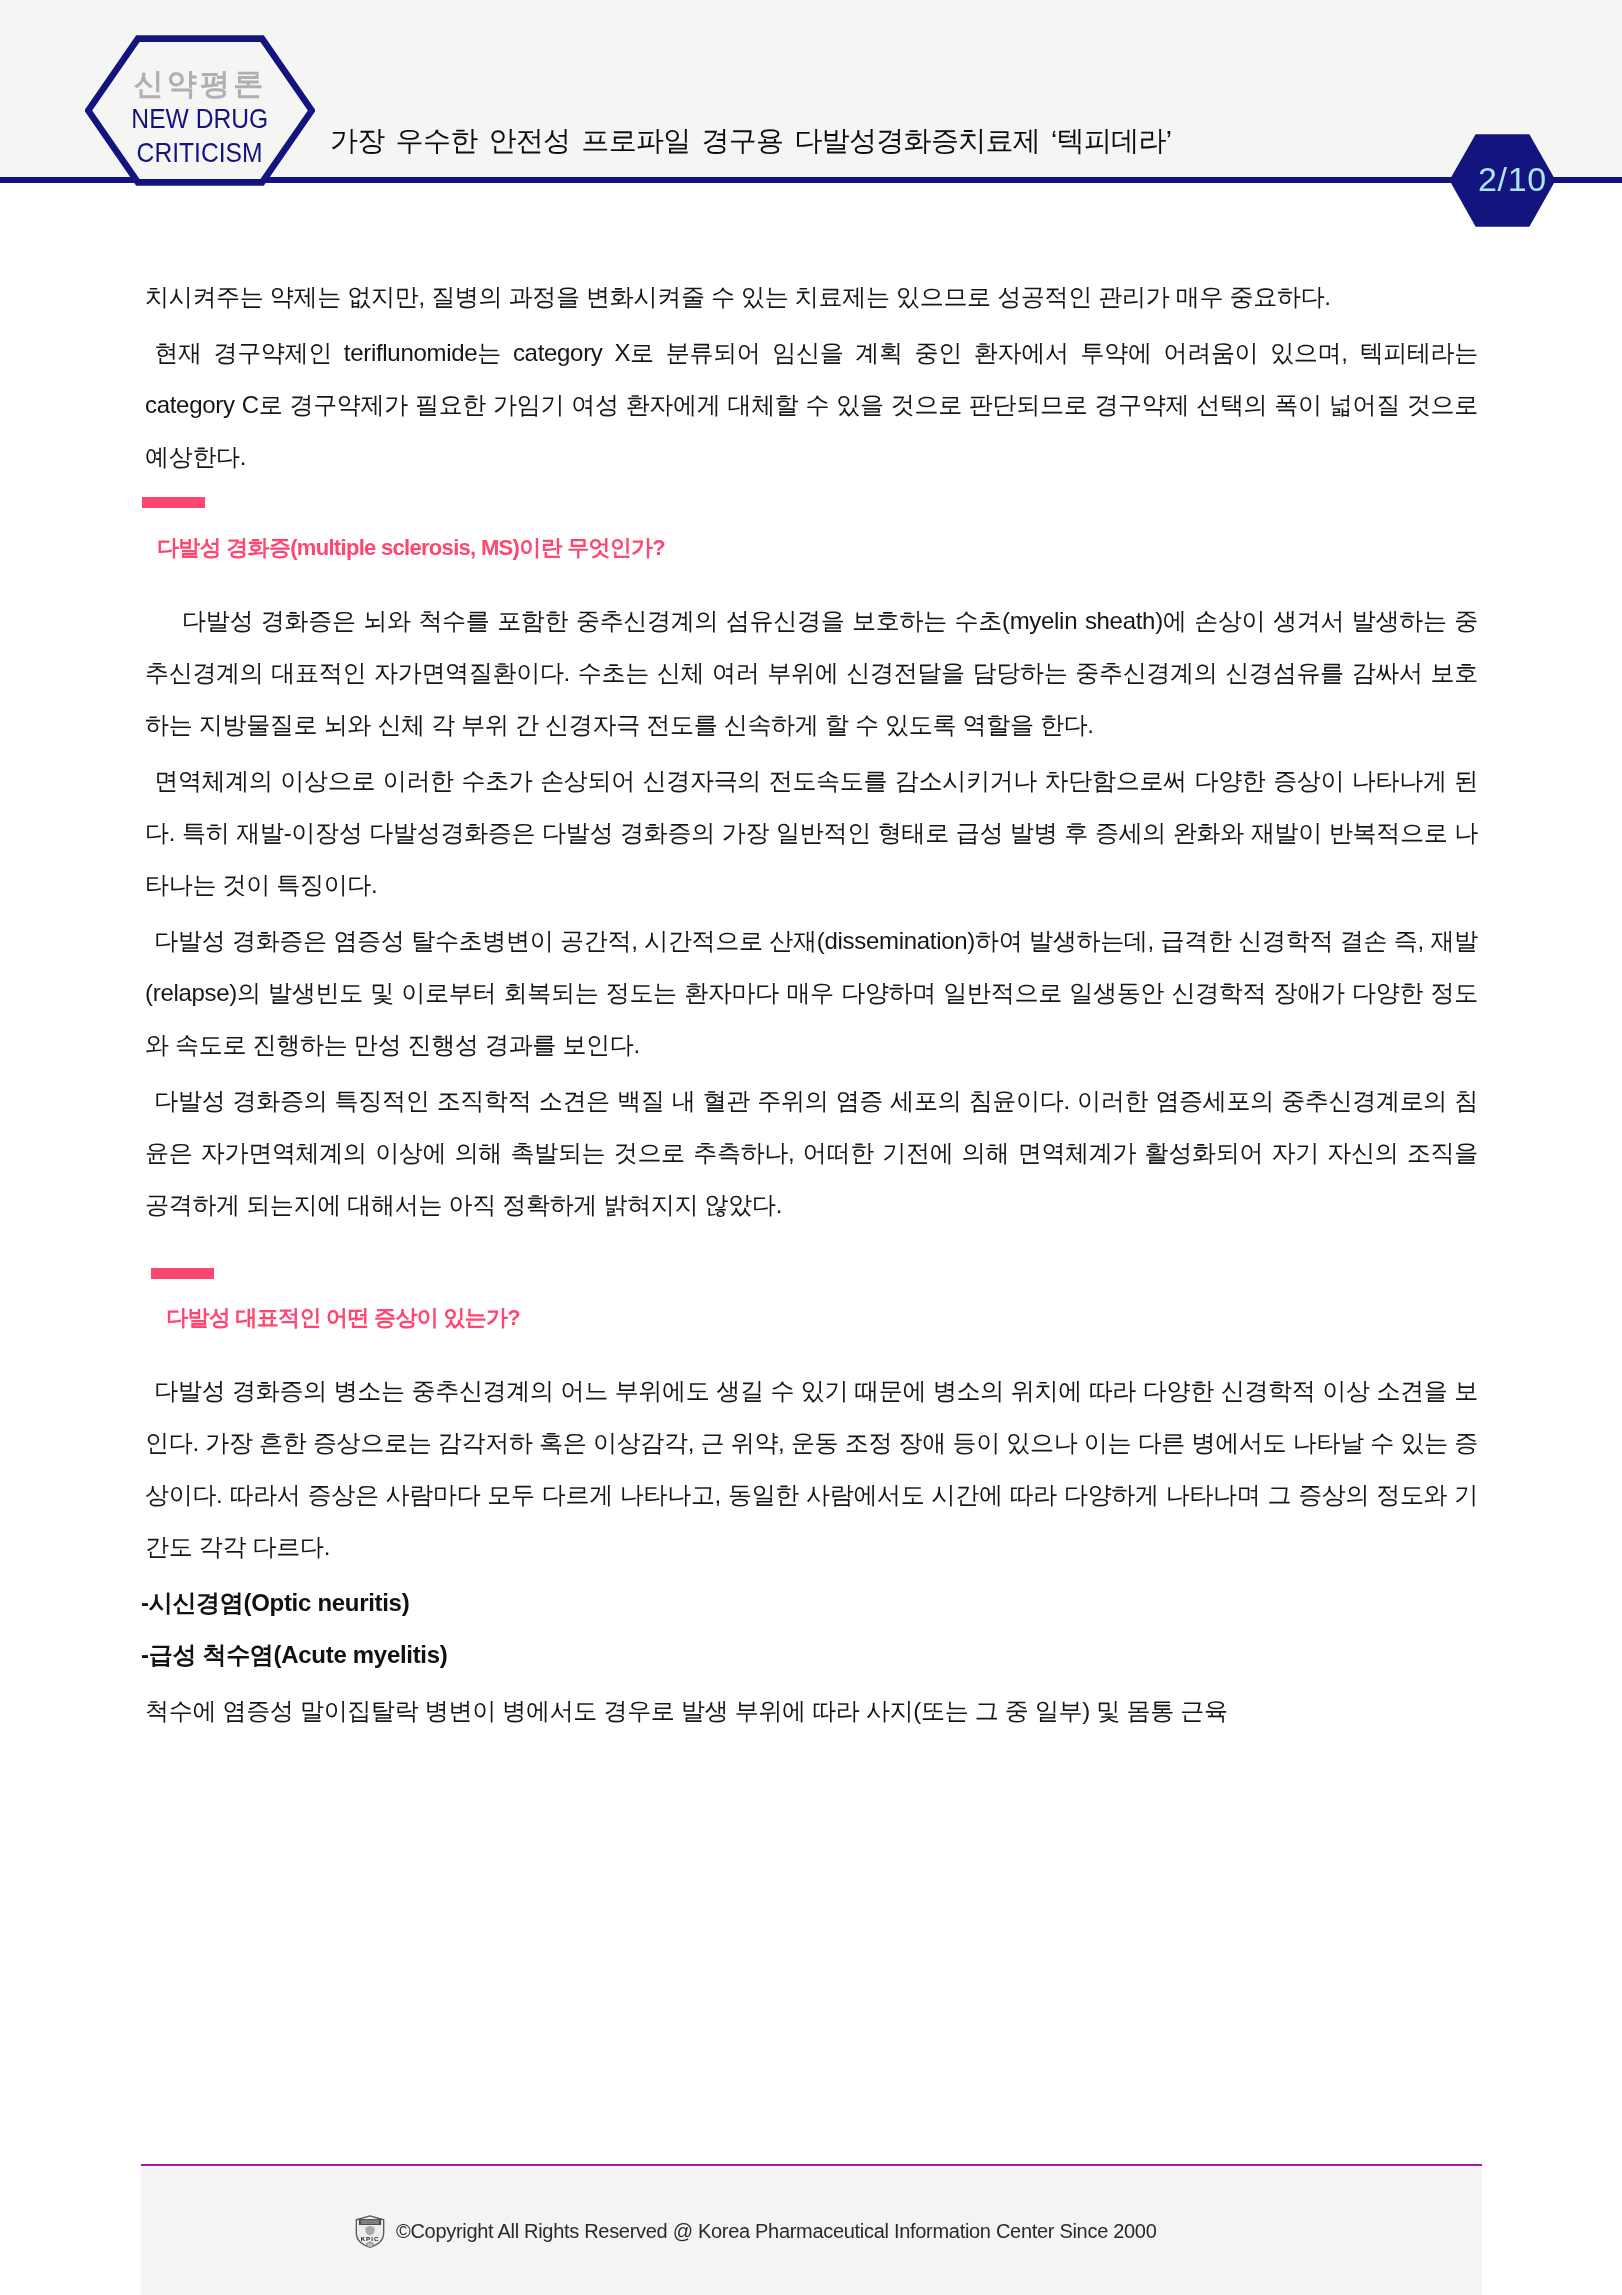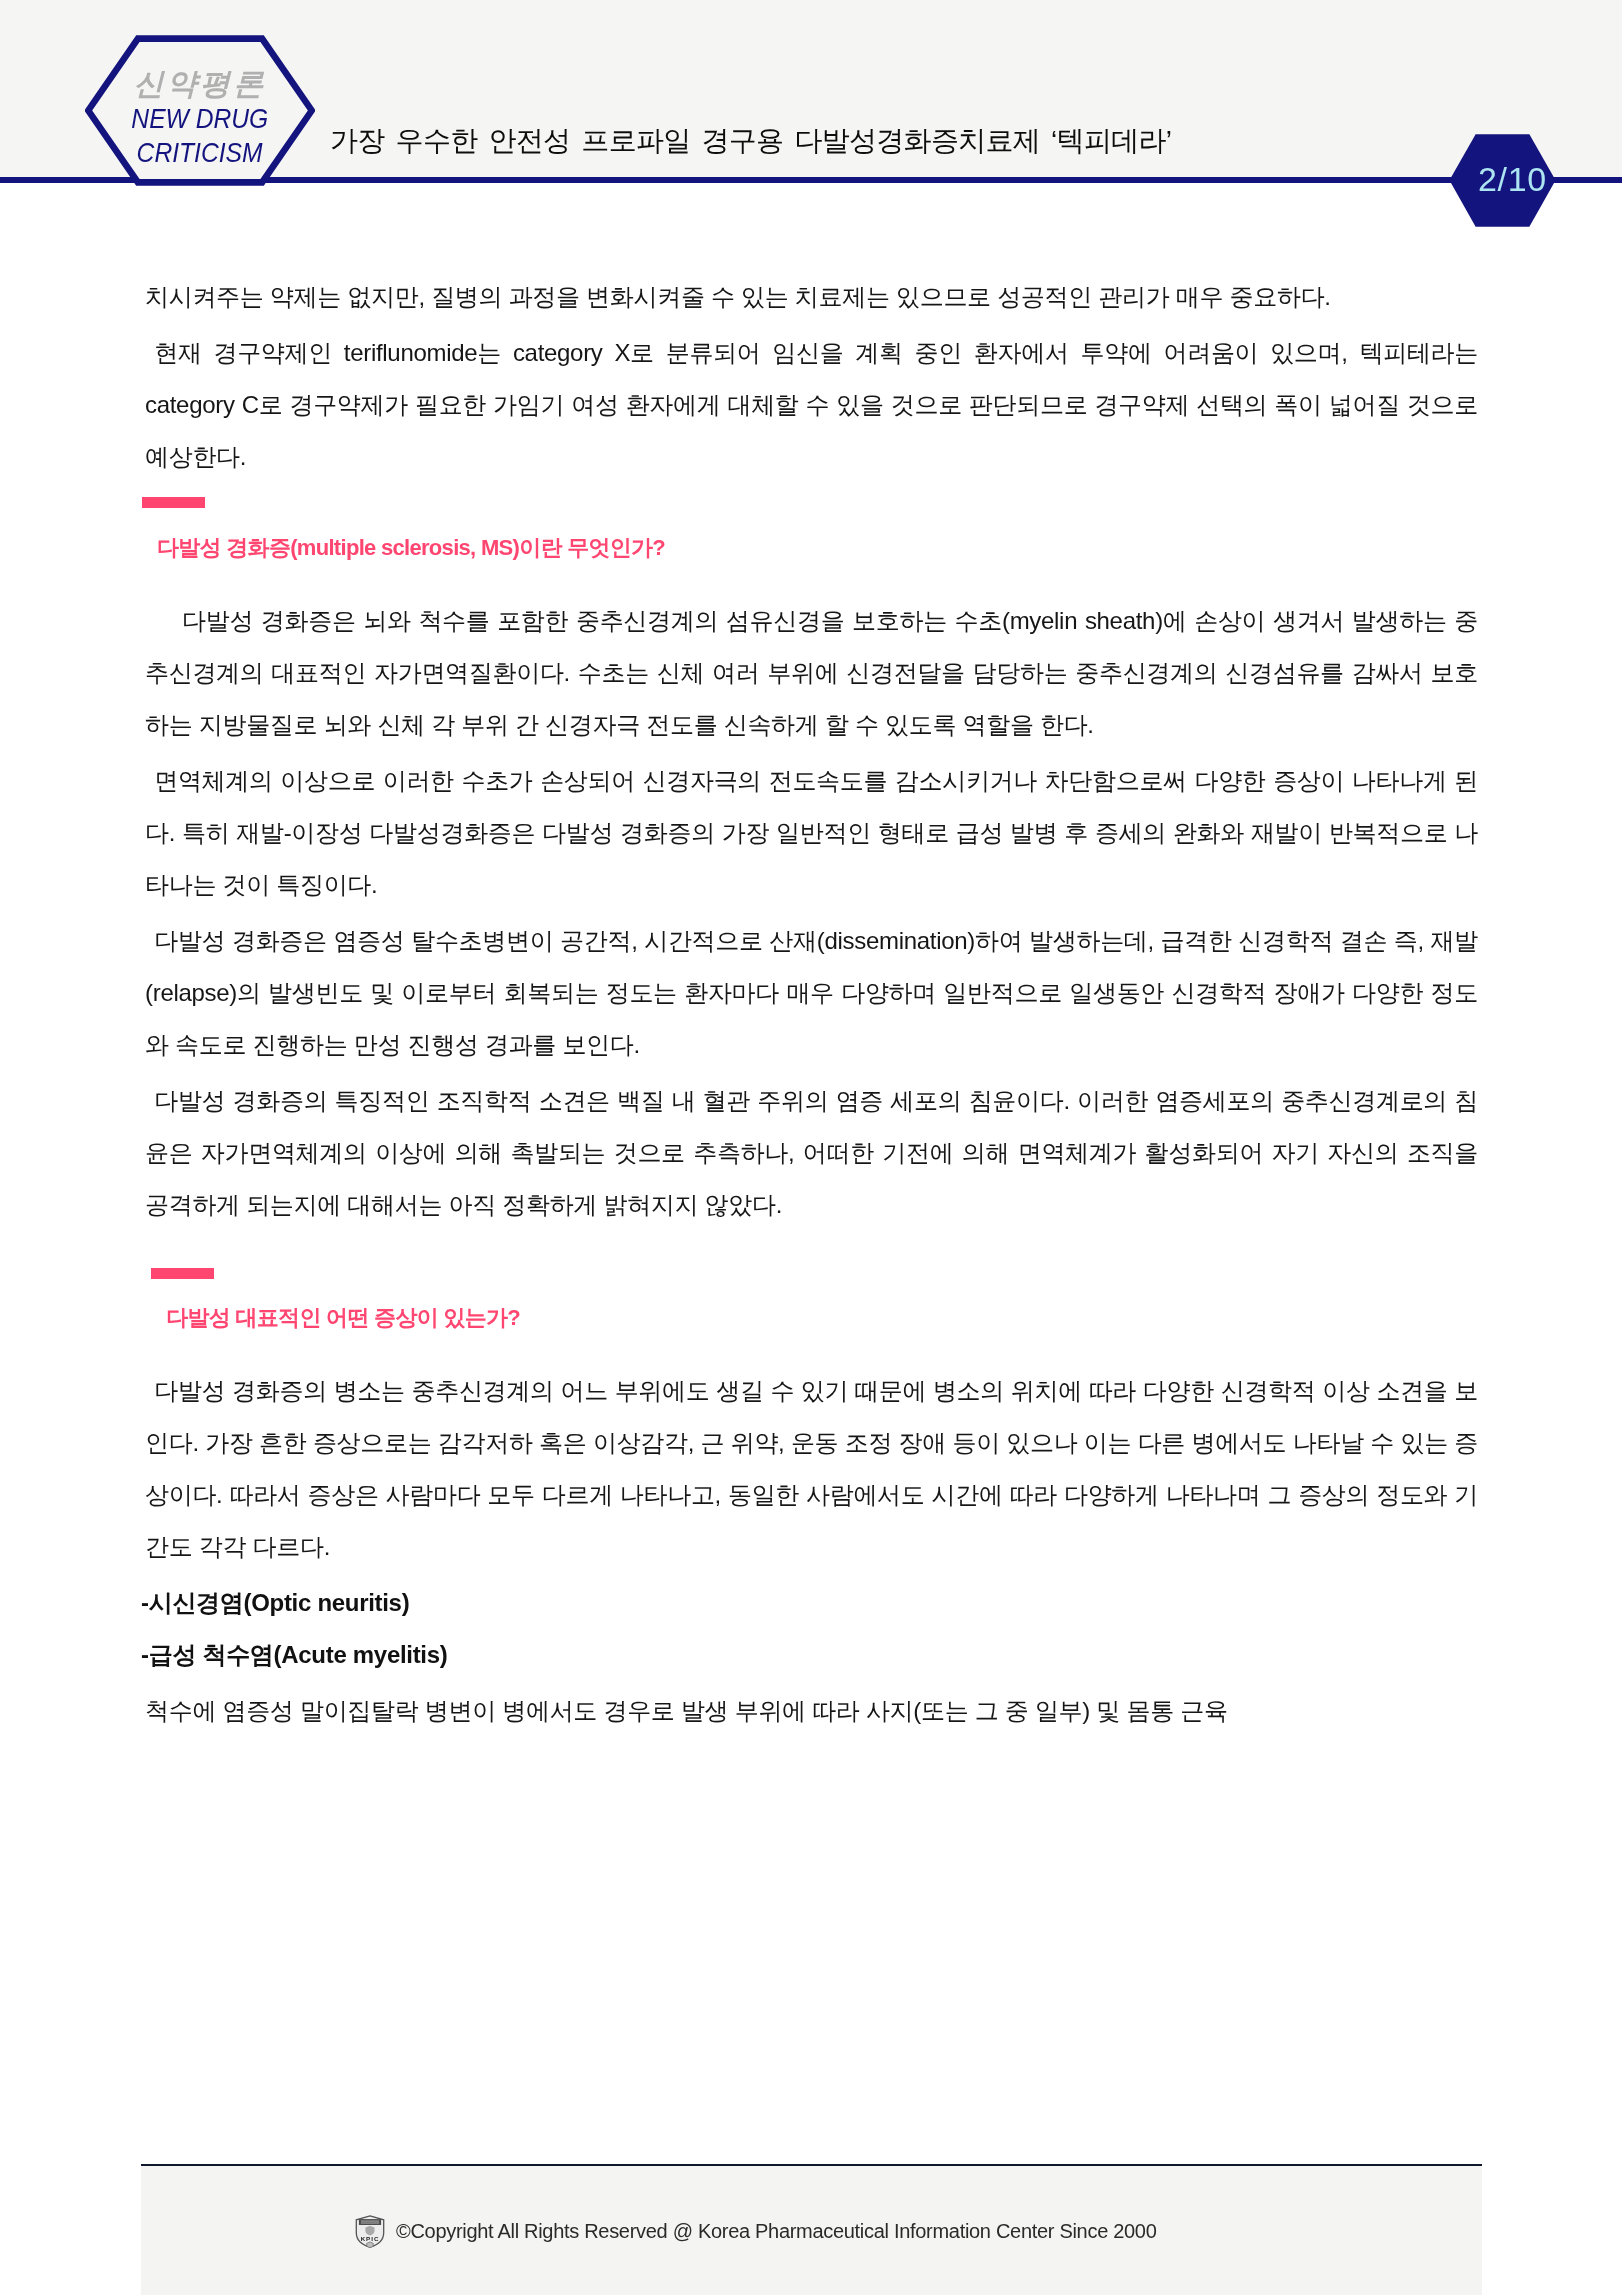--- a/index.html
+++ b/index.html
@@ -15,21 +15,21 @@
   }
   .header-rule{
     position:absolute;top:177px;left:0;width:1623px;height:5.9px;
     background:var(--navy,#14147e);
   }
   .logo-hex{position:absolute;left:85px;top:35px;width:230px;height:151px;}
   .logo-hex svg{position:absolute;left:0;top:0;}
   .logo-text{
     position:absolute;left:0;top:0;width:100%;height:100%;
     display:flex;flex-direction:column;align-items:center;justify-content:center;
-    gap:5.2px;padding-top:15px;box-sizing:border-box;font-style:italic;
+    gap:5.2px;padding-top:15px;box-sizing:border-box;
   }
   .logo-kr{
     font-size:30px;font-weight:700;color:#b0b0b0;letter-spacing:3.3px;line-height:30px;
   }
   .logo-en{
     font-size:28px;font-weight:500;color:var(--navy,#14147e);line-height:29px;
     transform:scaleX(0.88);transform-origin:center;white-space:nowrap;
   }
   .header-title{
     position:absolute;left:330px;top:122px;
@@ -61,21 +61,21 @@
   h2.section-title{
     margin:16px;font-size:22px;font-weight:700;color:var(--pink,#ff4671);
     letter-spacing:-0.7px;line-height:42px;
   }
   h3.sub-head{
     margin:0;font-size:24px;line-height:52px;font-weight:700;color:#111;letter-spacing:-0.3px;
   }
   
   .footer-band{
     position:absolute;left:141px;top:2164px;width:1341px;height:132px;
-    background:#f4f4f3;border-top:2px solid #0f172a;box-sizing:border-box;
+    background:#f4f4f3;border-top:2px solid #a21caf;box-sizing:border-box;
     display:flex;align-items:center;justify-content:center;
   }
   .footer-inner{
     display:flex;align-items:center;gap:10.5px;margin-right:111px;
   }
   .footer-logo{width:30px;height:33px;flex:0 0 auto;}
   .footer-text{
     font-size:20px;color:#2a2a2a;letter-spacing:-0.3px;white-space:nowrap;
   }
 </style>

